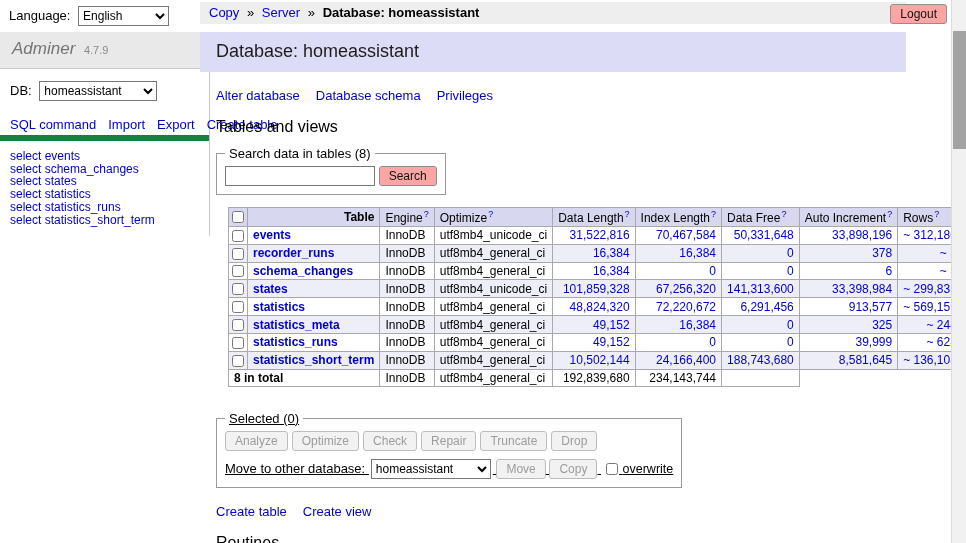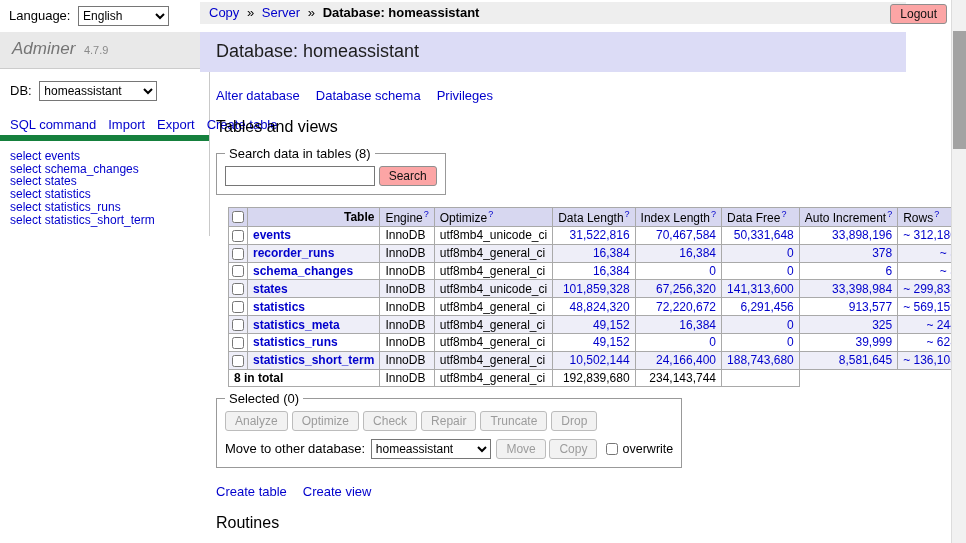--- a/index.html
+++ b/index.html
@@ -35,21 +35,21 @@
 
   #content { position:absolute; left:200px; top:32px; width:706px; }
   .title { margin:0; background:var(--title-bg,#dcdcf6); font-weight:normal; font-size:18px; padding:9px 16px 10px; color:#1d1d1d; }
   .link-row { margin:16px 0 0 16px; }
   .link-row a { margin-right:16px; }
   h3 { font-size:16px; font-weight:normal; margin:15px 0 0 16px; color:#000; }
   fieldset { display:inline-block; border:1px solid #999; padding:5px 8px 8px; margin:0 0 0 16px; }
   legend { font-size:13px; padding:0 4px; }
   .search-fs { margin-top:10px; }
   .search-fs .txt { width:150px; }
-  .sel-fs { margin-top:4px; }
+  .sel-fs { margin-top:24px;text-decoration:underline; }
 
   table { border-collapse:collapse; margin:12px 0 0 28px; }
   td,th { border:1px solid #a9a9a9; padding:1px 5px; font-size:12px; height:17px; white-space:nowrap; }
   thead td, thead th { background:var(--thead-bg,#d7d7f0); }
   thead th { font-weight:bold; text-align:right; }
   thead tr > *:nth-child(1){width:20px}
   thead tr > *:nth-child(2){width:124px}
   thead tr > *:nth-child(3){width:44px}
   thead tr > *:nth-child(4){width:100px}
   thead tr > *:nth-child(5){width:64px}

